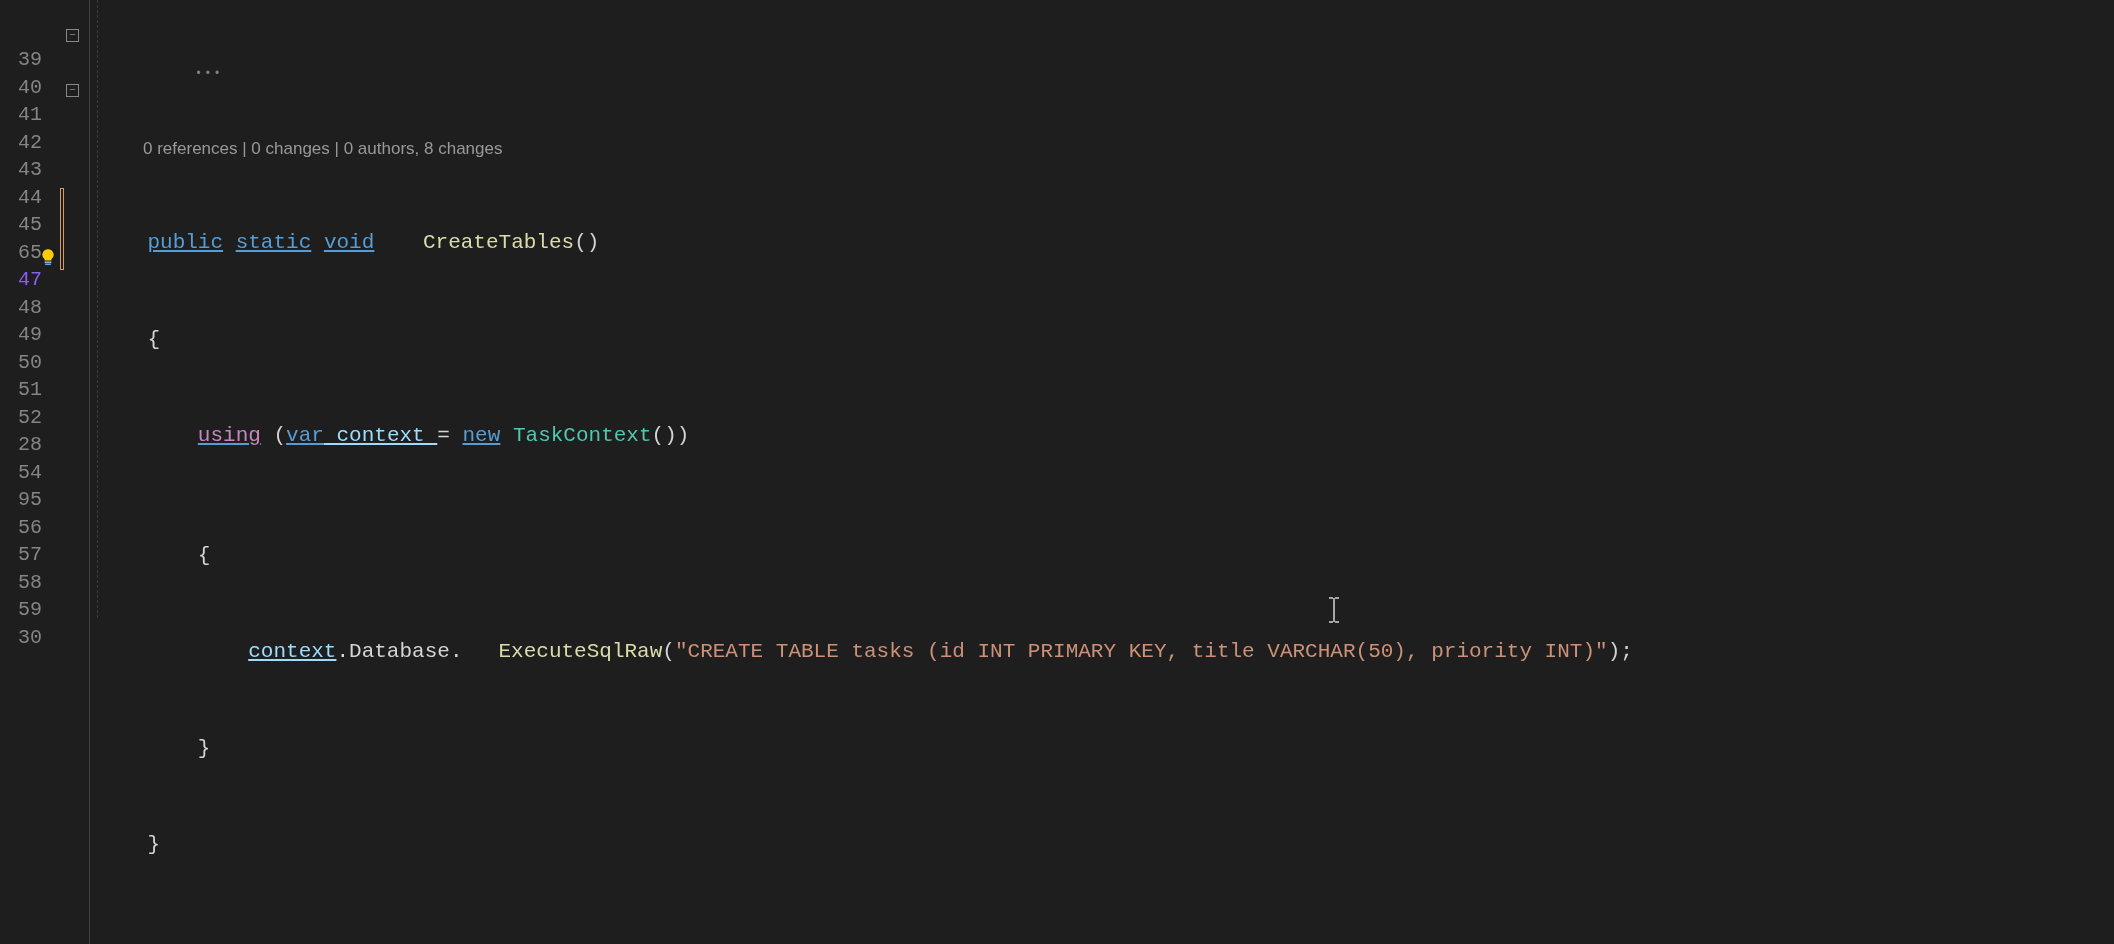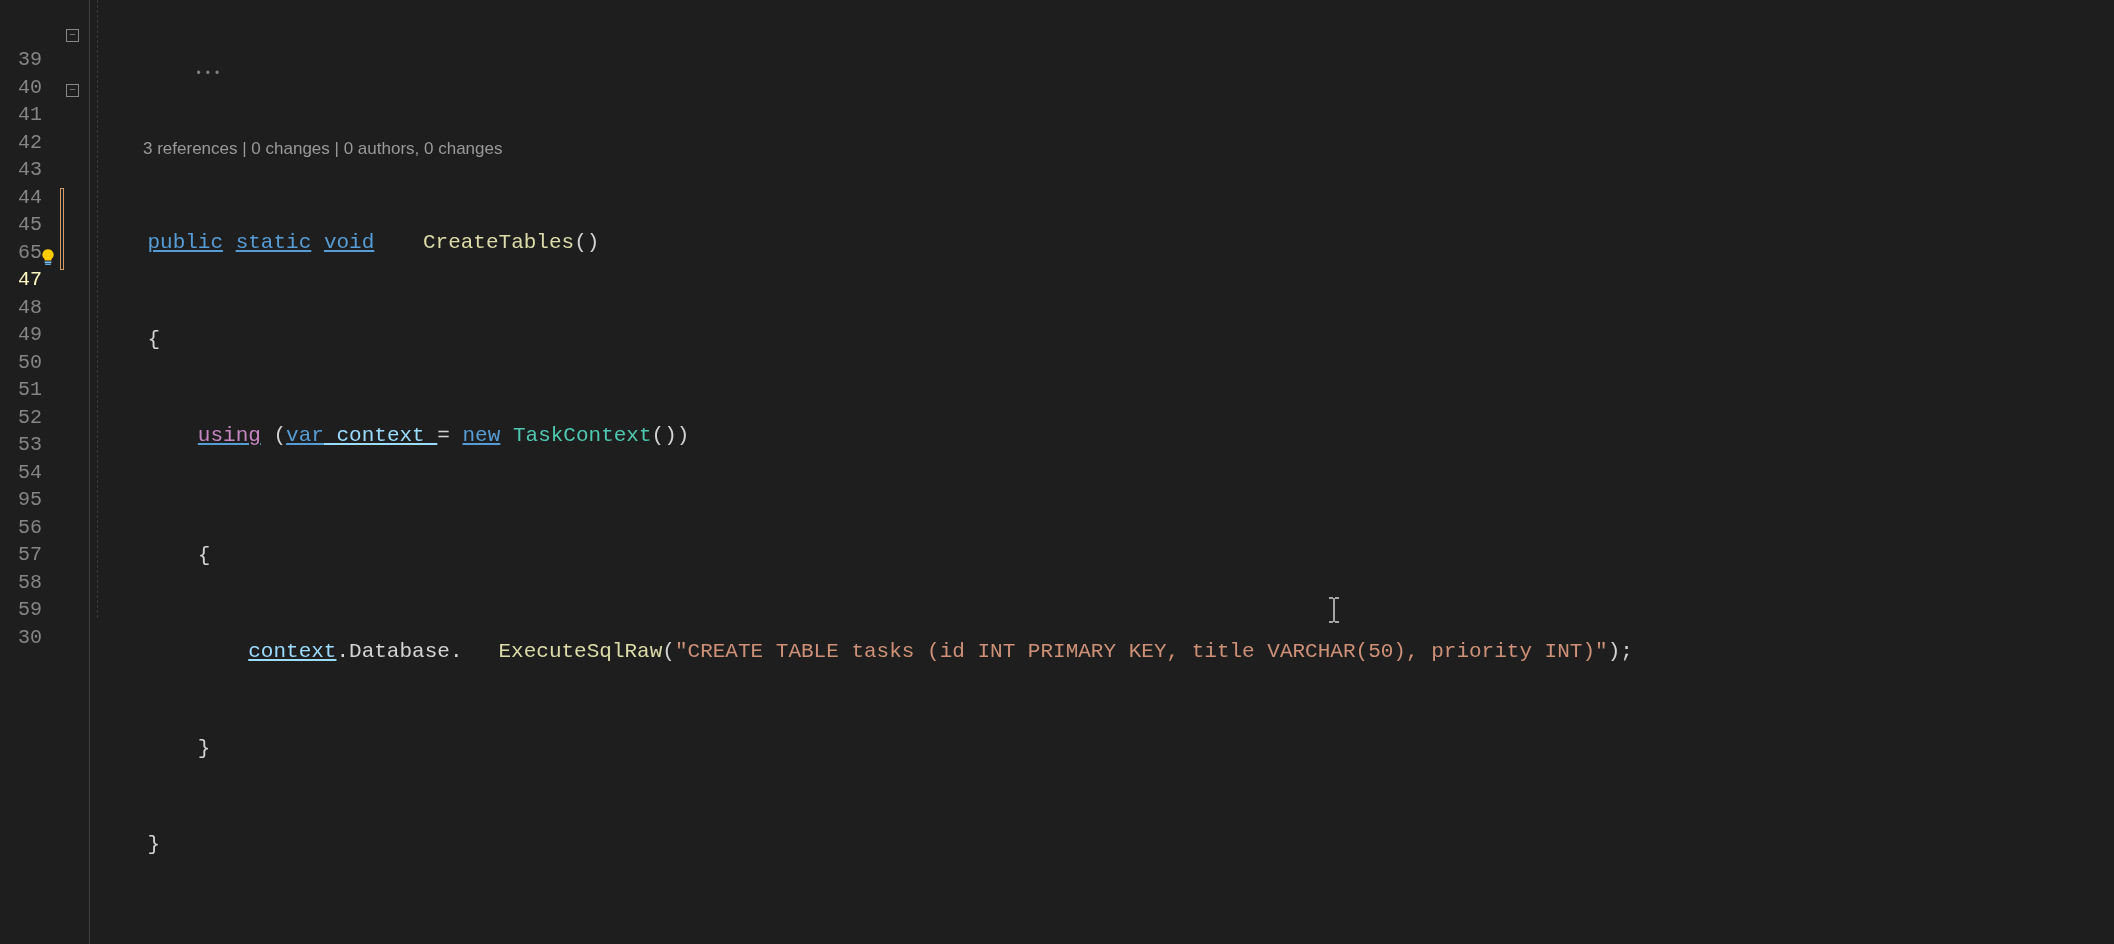--- a/index.html
+++ b/index.html
@@ -27,21 +27,21 @@
   .line-number {
     height: 27.5px;
     line-height: 27.5px;
     text-align: right;
     padding-right: 18px;
     color: #858585;
     font-size: 20px;
     user-select: none;
   }
   .line-number.has-codelens { margin-top: 22px; }
-  .line-number.current { color: #fef9c3; }
+  .line-number.current { color: #8b5cf6; }
   .fold-col {
     width: 18px;
     flex-shrink: 0;
     position: relative;
   }
   .fold-marker {
     position: absolute;
     width: 13px;
     height: 13px;
     border: 1px solid #888;
@@ -142,21 +142,21 @@
     <div class="line-number">43</div>
     <div class="line-number">44</div>
     <div class="line-number">45</div>
     <div class="line-number">65</div>
     <div class="line-number current">47</div>
     <div class="line-number">48</div>
     <div class="line-number">49</div>
     <div class="line-number">50</div>
     <div class="line-number">51</div>
     <div class="line-number">52</div>
-    <div class="line-number">53</div>
+    <div class="line-number">28</div>
     <div class="line-number">54</div>
     <div class="line-number">95</div>
     <div class="line-number">56</div>
     <div class="line-number">57</div>
     <div class="line-number">58</div>
     <div class="line-number">59</div>
     <div class="line-number">30</div>
 
     <svg class="icon-lightbulb" style="top:248px" viewBox="0 0 16 16">
       <path fill="#ffcc00" d="M8 1a5 5 0 0 0-3 9v1h6v-1a5 5 0 0 0-3-9z"></path>
@@ -178,21 +178,21 @@
     <div class="guide-line" style="left:6px; top:0; bottom:0; border-left:1px solid #404040;"></div>
   </div>
 
   <div class="code-content">
 
     
     <div class="indent-guides">
       <div class="ig" style="left:0px; top:0px; height:618px;"></div>
     </div>
 
-    <div class="codelens">3 references | 0 changes | 0 authors, 0 changes</div>
+    <div class="codelens">0 references | 0 changes | 0 authors, 8 changes</div>
 
     <div class="code-line">    <span class="tok-keyword">public</span> <span class="tok-keyword">static</span> <span class="tok-keyword">void</span> <span class="tok-method">CreateTables</span><span class="tok-brace">()</span></div>
 
     <div class="code-line">    <span class="tok-brace">{</span></div>
 
     <div class="code-line">        <span class="tok-control underline">using</span><span class="tok-brace"> (</span><span class="tok-keyword">var</span><span class="tok-var"> context </span><span class="tok-brace">= </span><span class="tok-keyword">new</span><span class="tok-type"> TaskContext</span><span class="tok-brace">())</span></div>
     <div style="position:absolute; left:98px; top:67px;" class="tok-dots">•••</div>
 
     <div class="code-line">        <span class="tok-brace">{</span></div>
 

